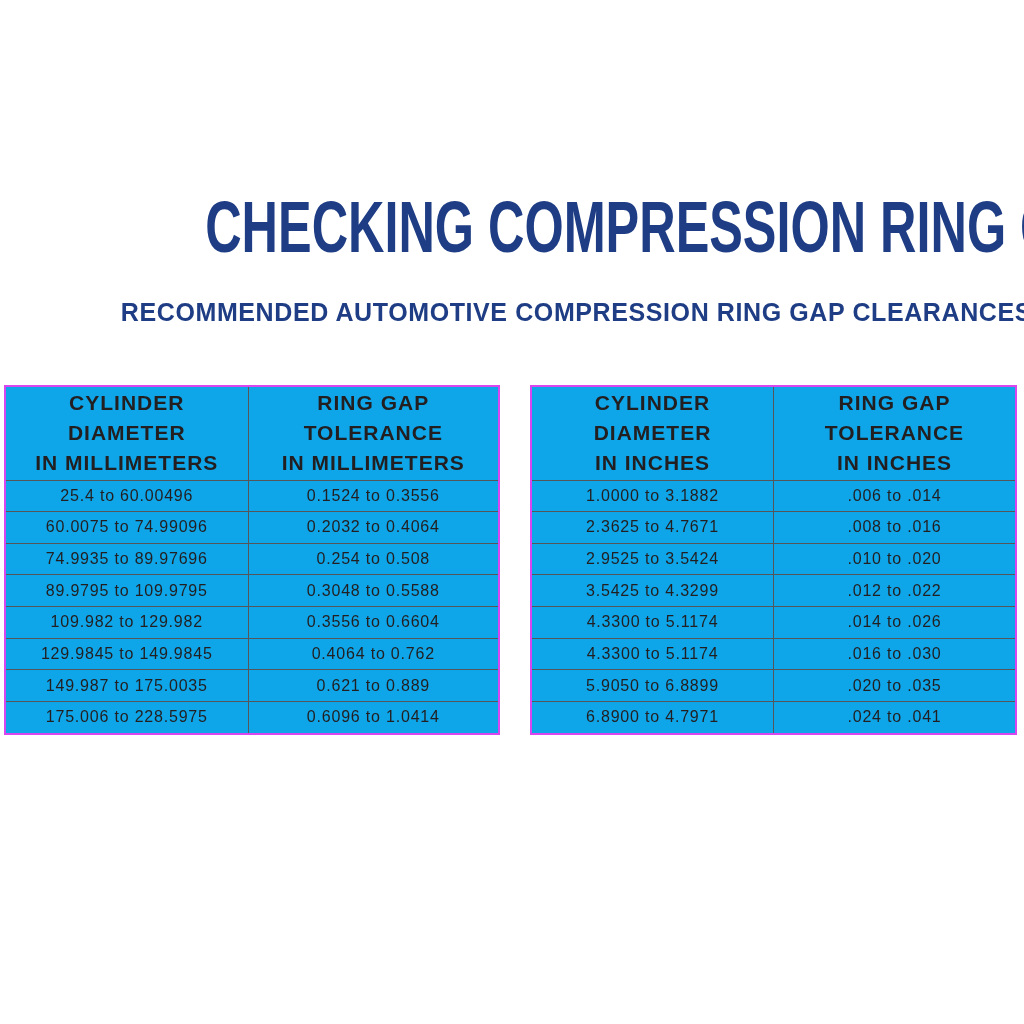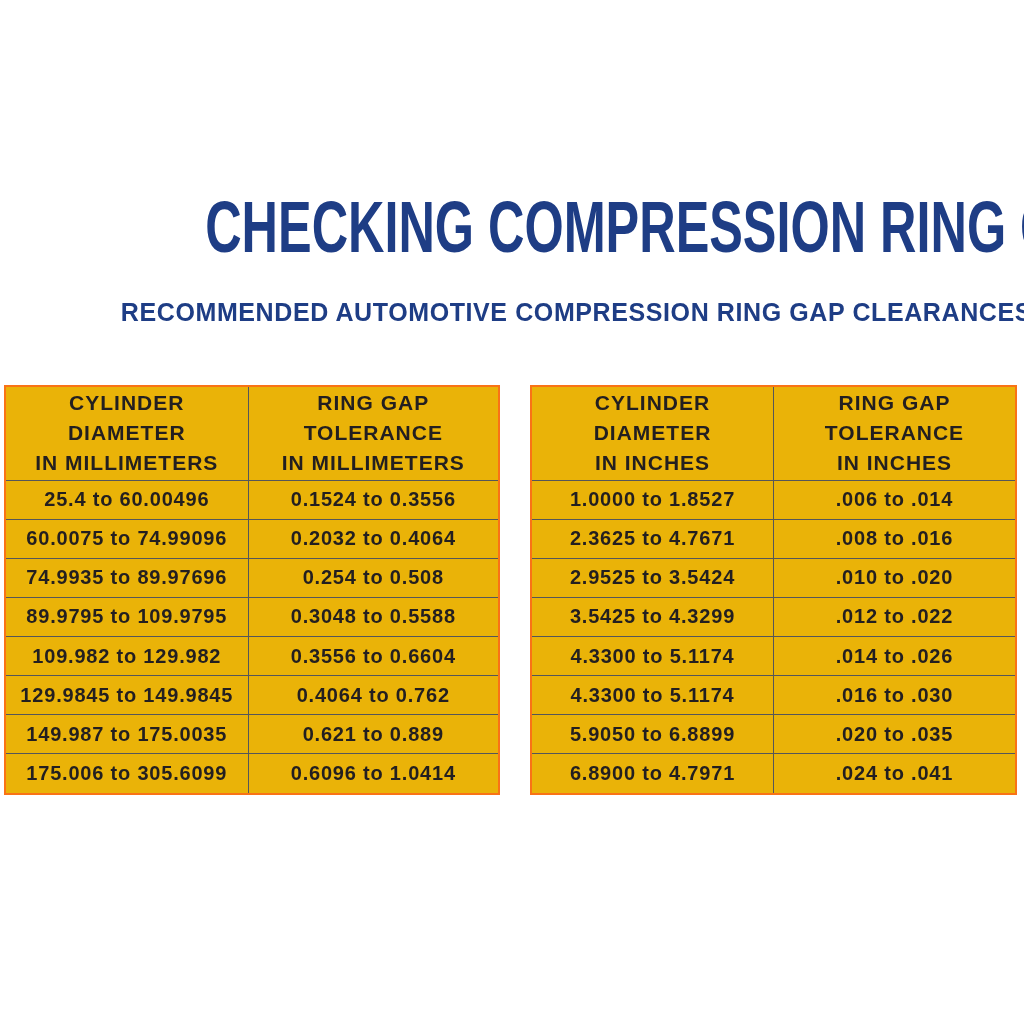--- a/index.html
+++ b/index.html
@@ -43,44 +43,44 @@
     font-weight: bold;
     line-height: 1;
     letter-spacing: 0.6px;
     color: #1e3d85;
   }
   table.spec-table {
     position: absolute;
     top: 385px;
     border-collapse: collapse;
     table-layout: fixed;
-    background: #eab308;
-    border: 2px solid #f97316;
-    height: 410px;
+    background: #0ea5e9;
+    border: 2px solid #d946ef;
+    height: 350px;
   }
   table.spec-table.mm  { left: 4px;   width: 496px; }
   table.spec-table.inch{ left: 530px; width: 487px; }
   .spec-table th, .spec-table td {
     border: 1.5px solid #55565a;
     text-align: center;
     vertical-align: middle;
     overflow: hidden;
   }
   .spec-table th {
     height: 94px;
     font-size: 21px;
     font-weight: bold;
     line-height: 30px;
     letter-spacing: 1px;
     white-space: pre-line;
     color: #231f20;
   }
   .spec-table td {
-    font-size: 20px;
-    font-weight: bold;
+    font-size: 16px;
+    font-weight: normal;
     letter-spacing: 0.8px;
     color: #231f20;
   }
   .spec-table.mm col.c1 { width: 49.2%; }
   .spec-table.mm col.c2 { width: 50.8%; }
   .spec-table.inch col.c1 { width: 50%; }
   .spec-table.inch col.c2 { width: 50%; }
 </style>
 </head>
 <body>
@@ -131,21 +131,21 @@
     </tr>
     <tr>
       <td>129.9845 to 149.9845</td>
       <td>0.4064 to 0.762</td>
     </tr>
     <tr>
       <td>149.987 to 175.0035</td>
       <td>0.621 to 0.889</td>
     </tr>
     <tr>
-      <td>175.006 to 305.6099</td>
+      <td>175.006 to 228.5975</td>
       <td>0.6096 to 1.0414</td>
     </tr>
   </tbody>
 </table>
 
 <table class="spec-table inch">
   <colgroup>
       <col class="c1">
       <col class="c2">
     </colgroup>
@@ -154,21 +154,21 @@
       <th>CYLINDER
 DIAMETER
 IN INCHES</th>
       <th>RING GAP
 TOLERANCE
 IN INCHES</th>
     </tr>
   </thead>
   <tbody>
     <tr>
-      <td>1.0000 to 1.8527</td>
+      <td>1.0000 to 3.1882</td>
       <td>.006 to .014</td>
     </tr>
     <tr>
       <td>2.3625 to 4.7671</td>
       <td>.008 to .016</td>
     </tr>
     <tr>
       <td>2.9525 to 3.5424</td>
       <td>.010 to .020</td>
     </tr>

